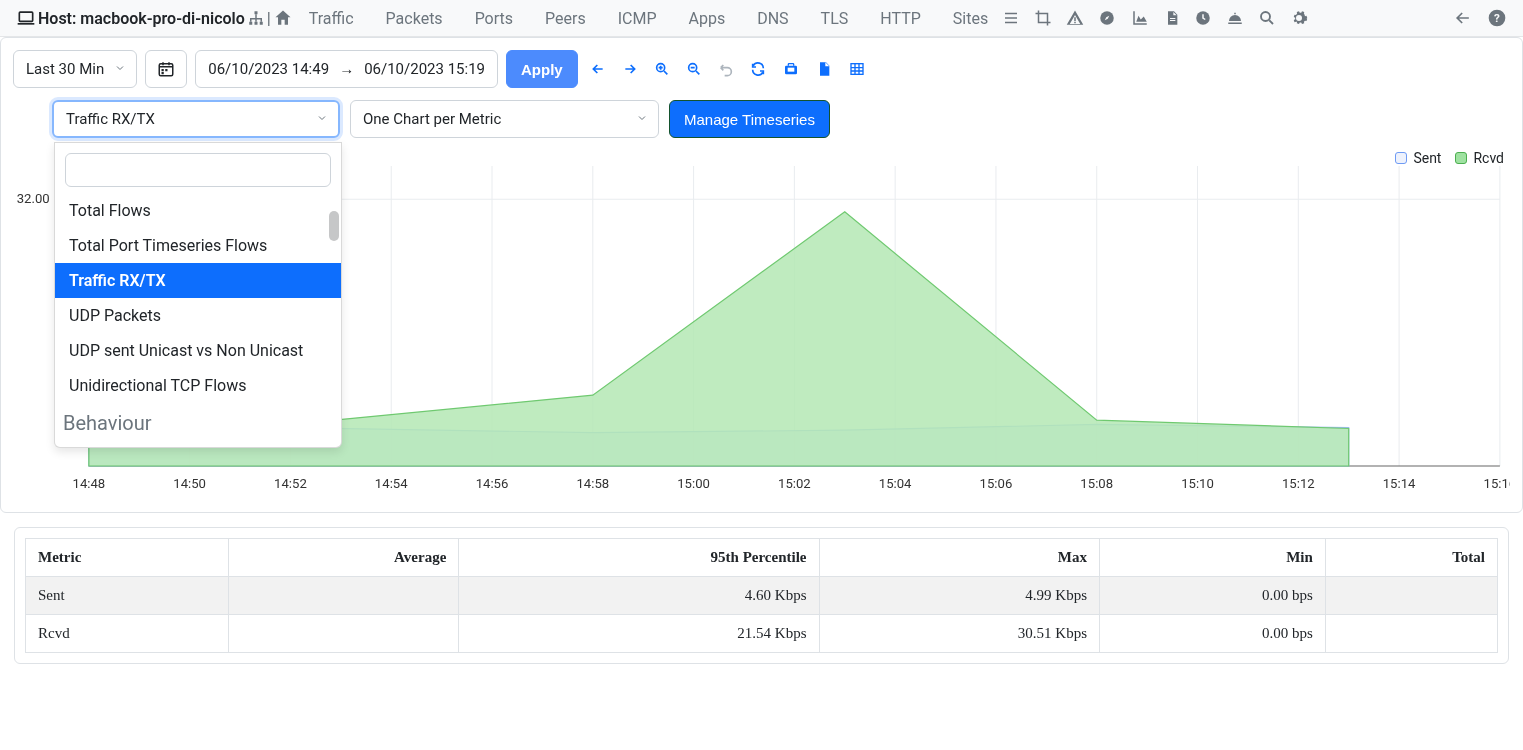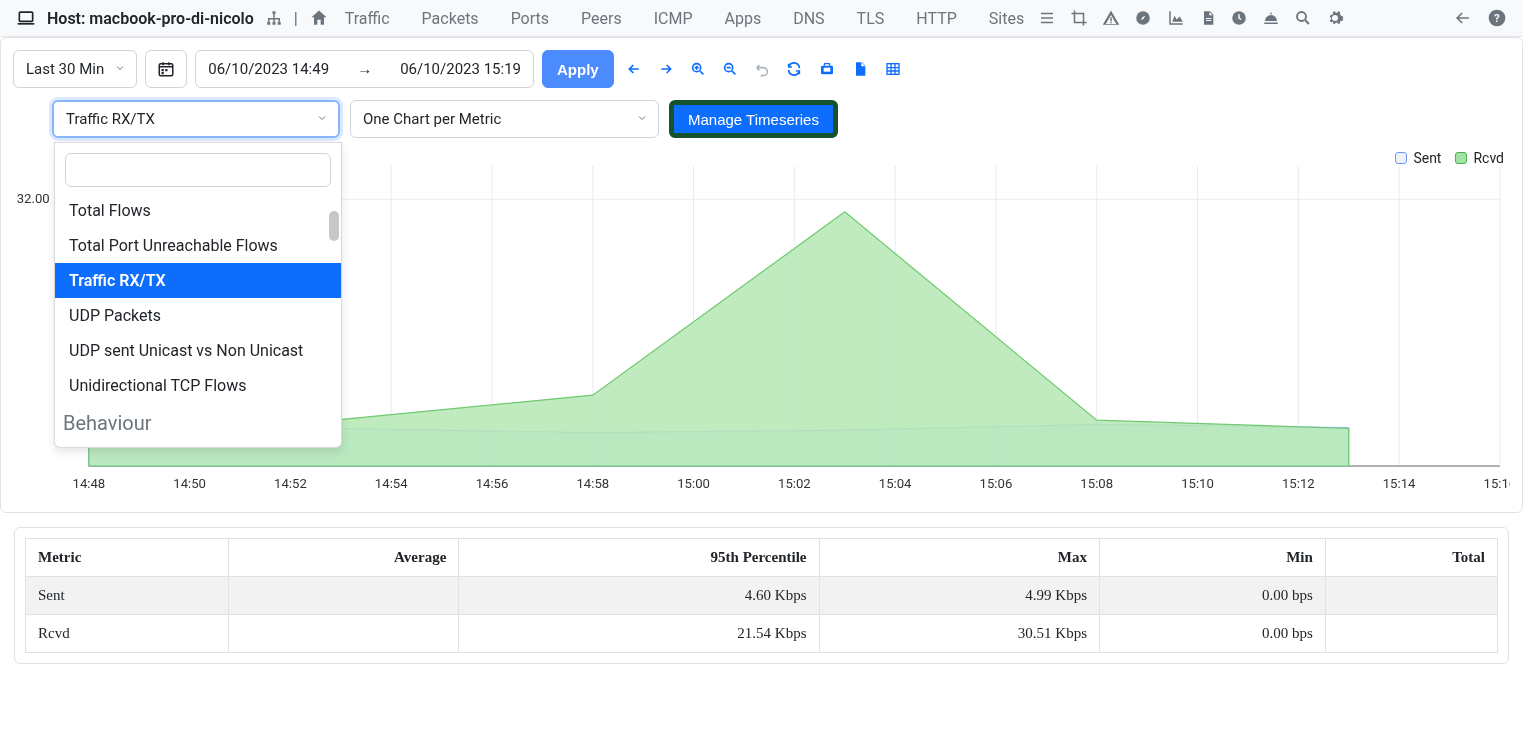--- a/index.html
+++ b/index.html
@@ -1,36 +1,36 @@
 <!DOCTYPE html>
 <html><head>
 <meta charset="utf-8">
 <style>
 * { box-sizing: border-box; margin: 0; padding: 0; }
 body { font-family: -apple-system, BlinkMacSystemFont, "Segoe UI", Roboto, "Helvetica Neue", Arial, sans-serif; font-size: 15px; color: #212529; background: #fff; }
 .topbar { background: #f8f9fa; border-bottom: 1px solid #e4e6e8; padding: 8px 16px; display: flex; align-items: center; gap: 6px; }
-.topbar-left { display: flex; align-items: center; gap: 11px; font-weight: 600; font-size: 16px; }
+.topbar-left { display: flex; align-items: center; gap: 2px; font-weight: 600; font-size: 16px; }
 .topbar-nav { display: flex; align-items: flex-end; gap: 32px; margin-left: 10px; }
 .topbar-nav a { color: #6c757d; text-decoration: none; font-size: 16px; cursor: pointer; }
 .topbar-icons { display: flex; align-items: center; gap: 14px; margin-left: 8px; }
 .topbar-icons .ic, .topbar-right .ic { color: #6c757d; cursor: pointer; display: inline-flex; }
 .topbar-right { margin-left: auto; display: flex; align-items: center; gap: 14px; }
 .sep { color: #6c757d; }
 .panel { margin: 0; border: 1px solid #dee2e6; border-radius: 6px; padding: 12px; }
 .toolbar { display: flex; align-items: center; gap: 8px; flex-wrap: wrap; }
 .select {
   background: #fff; border: 1px solid #ced4da; border-radius: 6px; height: 38px;
   padding: 0 32px 0 12px; font-size: 15px; display: inline-flex; align-items: center;
   position: relative; cursor: pointer;
 }
 .select .chev { position: absolute; right: 10px; top: 50%; transform: translateY(-50%); color: #6c757d; }
 .btn-icon { background: #fff; border: 1px solid #ced4da; border-radius: 6px; height: 38px; width: 42px; display: inline-flex; align-items: center; justify-content: center; cursor: pointer; }
-.daterow { display: flex; align-items: center; gap: 28px; border: 1px solid #ced4da; border-radius: 6px; height: 38px; padding: 0 12px; }
+.daterow { display: flex; align-items: center; gap: 10px; border: 1px solid #ced4da; border-radius: 6px; height: 38px; padding: 0 12px; }
 .arrow-sep { color: #212529; }
-.btn-primary { background: #0d6efd; color: #fff; border: 5px solid #14532d; border-radius: 6px; height: 38px; padding: 0 14px; font-size: 15px; cursor: pointer; font-weight: 500; }
+.btn-primary { background: #0d6efd; color: #fff; border: 1px solid #14532d; border-radius: 6px; height: 38px; padding: 0 14px; font-size: 15px; cursor: pointer; font-weight: 500; }
 .btn-primary-lite { background: #4c8bfd; color: #fff; border: 1px solid #4c8bfd; border-radius: 6px; height: 38px; padding: 0 14px; font-size: 15px; cursor: pointer; font-weight: 700; }
 .icon-btn-flat { color: #0d6efd; cursor: pointer; display: inline-flex; padding: 4px; }
 .icon-btn-flat.muted { color: #adb5bd; }
 .row2 { display: flex; align-items: center; gap: 10px; margin-top: 12px; position: relative; padding-left: 39px; }
 .select.focused { border: 2px solid #86b7fe; outline: 3px solid rgba(13,110,253,.15); }
 .dropdown {
   position: absolute; top: 40px; left: 0; width: 288px; background: #fff;
   border: 1px solid rgba(0,0,0,.15); border-radius: 0 0 6px 6px; box-shadow: 0 4px 10px rgba(0,0,0,.1);
   padding: 6px 0; z-index: 20;
 }
@@ -252,21 +252,21 @@
   <div class="row2">
     <div class="select focused" style="width:288px">
       <span>Traffic RX/TX</span>
       <span class="chev"><svg width="12" height="12" viewBox="0 0 24 24" fill="none" stroke="#6c757d" stroke-width="2">
             <path d="M6 9l6 6 6-6"></path>
           </svg></span>
 
       <div class="dropdown">
         <div class="search-box"><input type="text" style=""></div>
         <div class="opt">Total Flows</div>
-        <div class="opt">Total Port Unreachable Flows</div>
+        <div class="opt">Total Port Timeseries Flows</div>
         <div class="opt selected">Traffic RX/TX</div>
         <div class="opt">UDP Packets</div>
         <div class="opt">UDP sent Unicast vs Non Unicast</div>
         <div class="opt">Unidirectional TCP Flows</div>
         <div class="group">Behaviour</div>
         <div class="dropdown-scroll"></div>
       </div>
     </div>
     <div class="select" style="width:309px">
       <span>One Chart per Metric</span>

